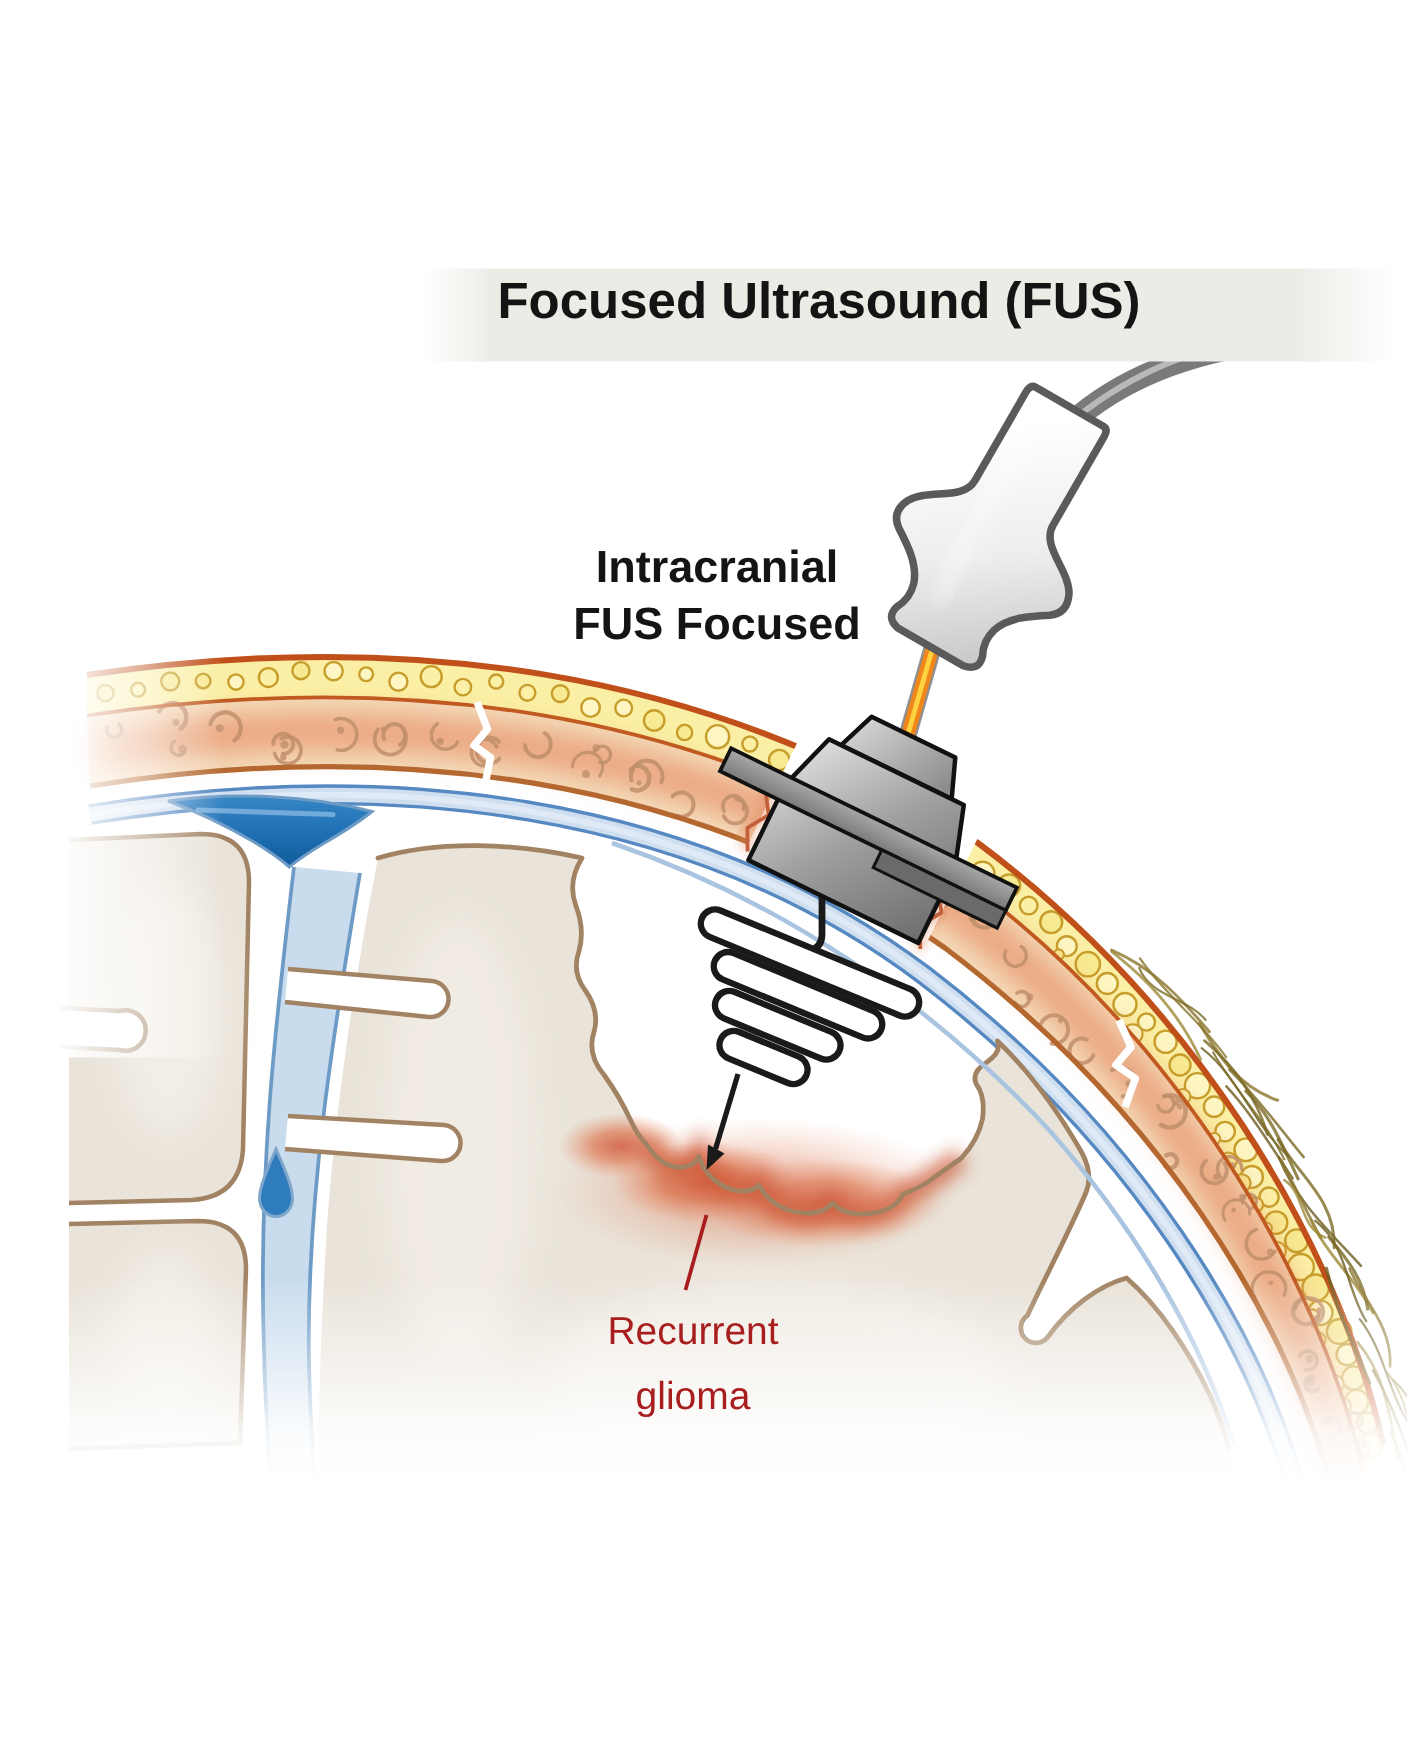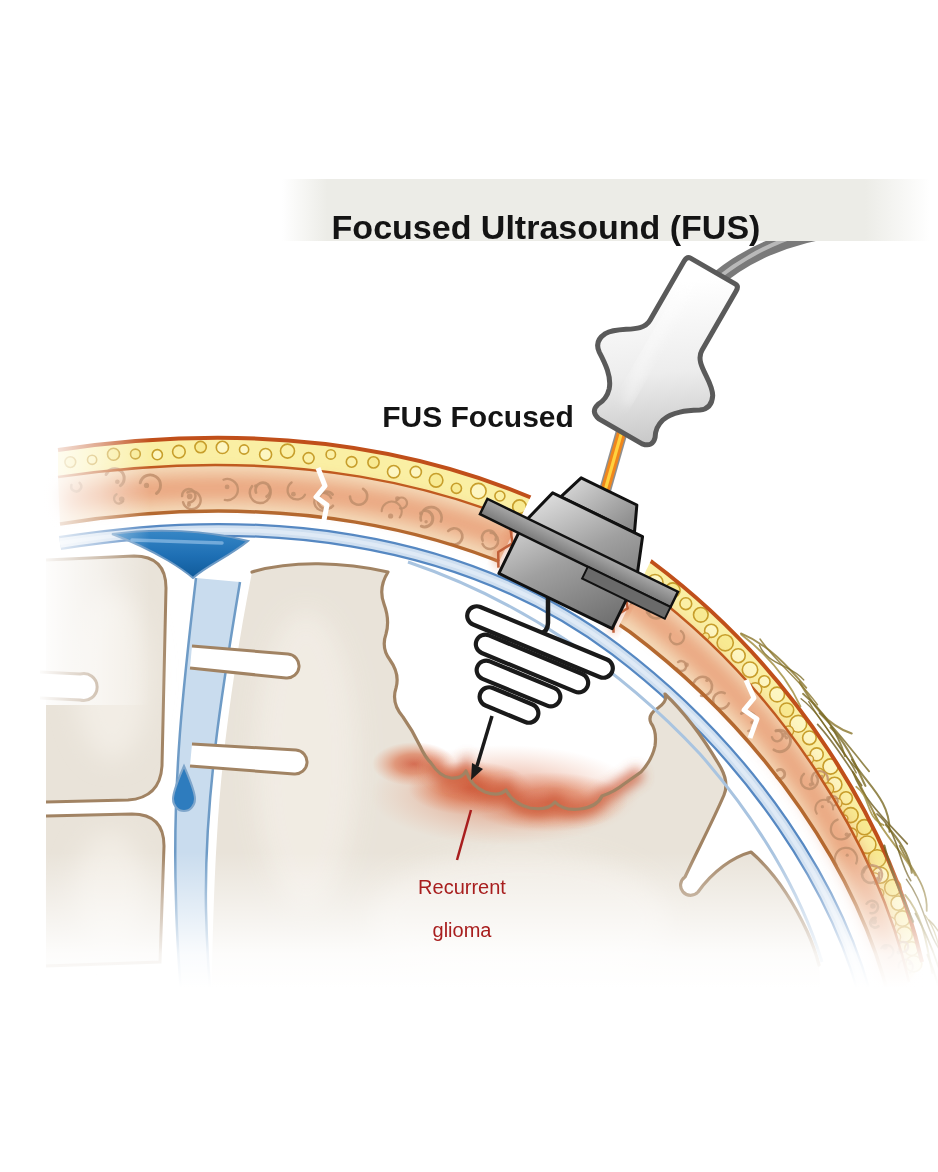--- a/index.html
+++ b/index.html
@@ -1,24 +1,24 @@
 <!DOCTYPE html>
 <html><head>
 <meta charset="utf-8">
 <style>
   html,body{margin:0;padding:0;background:#fff;}
   .stage{position:relative;width:938px;height:1172px;background:#ffffff;overflow:hidden;
          font-family:"Liberation Sans",sans-serif;}
   .stage svg{position:absolute;left:0;top:0;}
   .lbl{position:absolute;font-family:"Liberation Sans",sans-serif;text-align:center;
        -webkit-user-select:none;user-select:none;}
-  #title-label{left:246px;top:208px;width:600px;font-size:34px;font-weight:bold;color:#141414;}
+  #title-label{left:246px;top:182px;width:600px;font-size:34px;font-weight:bold;color:#141414;}
   #implant-label{left:330px;top:360px;width:296px;font-size:30px;font-weight:bold;
                  line-height:38px;color:#141414;}
-  #glioma-label{left:334px;top:866px;width:256px;font-size:20px;line-height:43px;color:#A81E1E;}
+  #glioma-label{left:334px;top:866px;width:256px;font-size:26px;line-height:43px;color:#A81E1E;}
 </style>
 </head>
 <body>
 
 <div class="stage">
 <svg width="938" height="1172" viewBox="0 0 938 1172">
   <defs>
     <filter id="b4" x="-50%" y="-50%" width="200%" height="200%">
           <feGaussianBlur stdDeviation="4"></feGaussianBlur>
         </filter>
@@ -368,21 +368,21 @@
 
   <rect x="0" y="840" width="938" height="332" fill="url(#fadeBottom)"></rect>
   <rect x="28" y="405" width="130" height="300" fill="url(#fadeLeft)"></rect>
 
   <path d="M471,810 L457,860" stroke="#A81E1E" stroke-width="2.5" fill="none"></path>
 </svg>
 
 <div class="lbl" id="title-label">Focused Ultrasound (FUS)</div>
 
 <div class="lbl" id="implant-label">
-  <br>
+  <span>Intracranial</span><br>
   <span>FUS Focused</span>
 </div>
 
 <div class="lbl" id="glioma-label">
   <span>Recurrent</span><br>
   <span>glioma</span>
 </div>
 </div>
 
 </body></html>

